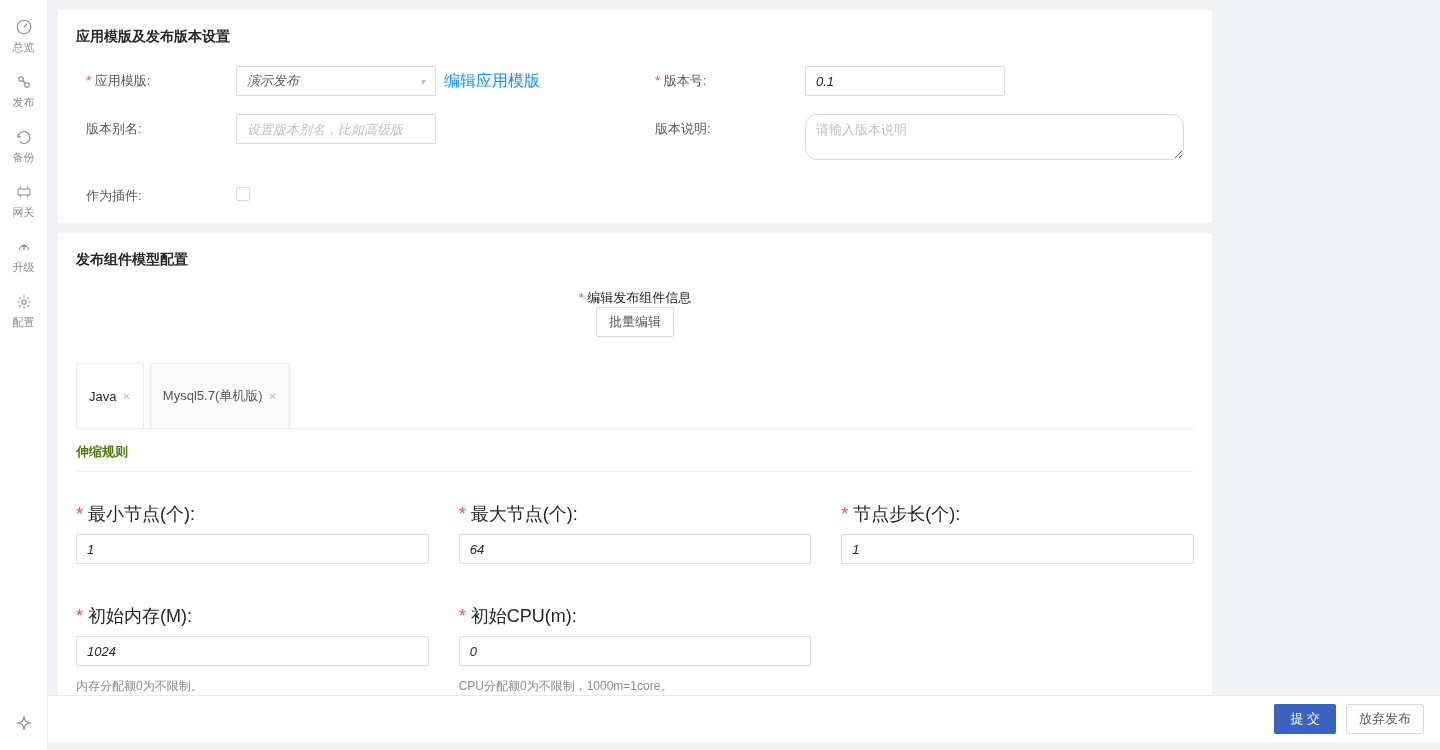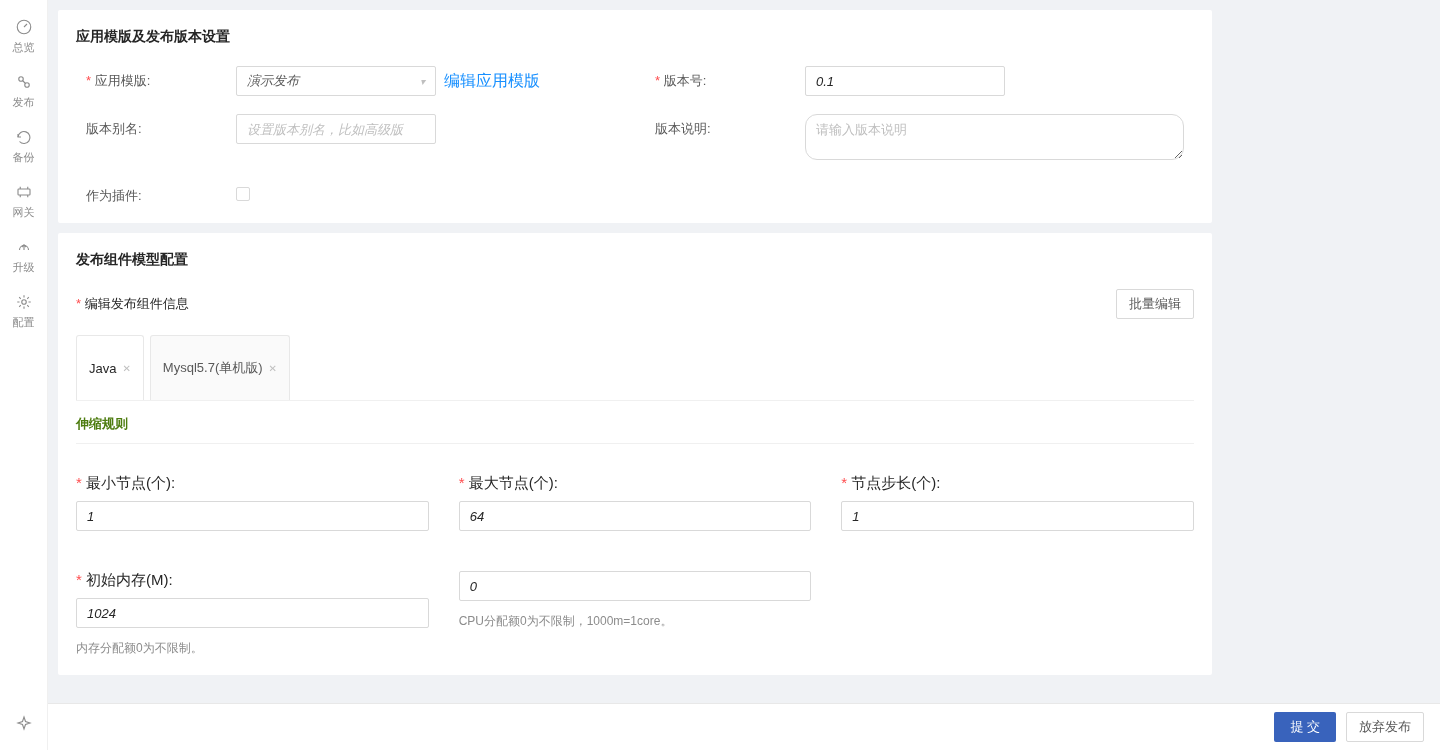--- a/index.html
+++ b/index.html
@@ -20,36 +20,36 @@
 .form-control-wide { flex: 1; max-width: 440px; }
 .input, .select { width: 100%; height: 30px; border: 1px solid #d9d9d9; border-radius: 2px; padding: 0 10px; font-size: 13px; color: #262626; background: #fff; font-style: italic; }
 .input::placeholder { color: #bfbfbf; }
 .select { display: flex; align-items: center; justify-content: space-between; color: #595959; cursor: pointer; }
 .select .arrow { color: #bfbfbf; font-size: 10px; }
 .textarea { width: 100%; min-height: 46px; border: 1px solid #d9d9d9; border-radius: 12px; padding: 6px 10px; font-size: 13px; resize: both; }
 .textarea::placeholder { color: #bfbfbf; }
 .link { color: #1890ff; font-size: 16px; margin-left: 8px; cursor: pointer; line-height: 30px; }
 .checkbox { width: 14px; height: 14px; border: 1px solid #d9d9d9; border-radius: 2px; display: inline-block; }
 
-.sub-header { display: flex; justify-content: space-between; align-items: center; margin-bottom: 16px; }
+.sub-header { display: flex; justify-content: space-between; align-items: center; margin-bottom: 26px; flex-direction: column; }
 .sub-title { font-size: 13px; color: #262626; }
 .btn-outline { border: 1px solid #d9d9d9; background: #fff; padding: 5px 12px; border-radius: 2px; font-size: 13px; color: #595959; cursor: pointer; }
 .tabs { display: flex; gap: 6px; border-bottom: 1px solid #f0f0f0; margin-bottom: 14px; }
 .tab { border: 1px solid #e8e8e8; border-bottom: none; padding: 23px 12px; border-radius: 3px 3px 0 0; font-size: 13px; color: #595959; background: #fafafa; display: flex; align-items: center; gap: 6px; cursor: pointer; }
 .tab.active { background: #fff; color: #262626; }
 .tab .close { color: #bfbfbf; font-size: 10px; cursor: pointer; }
 .section-label { font-size: 13px; font-weight: 600; color: #4d7c0f; margin-bottom: 10px; }
 .divider { border-top: 1px solid #f0f0f0; margin: 10px 0 30px 0; }
 
 .scaling-grid { display: grid; grid-template-columns: 1fr 1fr 1fr; gap: 40px 30px; }
 .field { display: flex; flex-direction: column; gap: 8px; }
-.field-label { font-size: 15px; color: #262626; }
+.field-label { font-size: 18px; color: #262626; }
 .field-hint { font-size: 12px; color: #8c8c8c; margin-top: 4px; }
 
-.footer { position: fixed; bottom: 0; left: 48px; right: 0; background: #fff; border-top: 1px solid #e8e8e8; padding: 8px 16px; display: flex; justify-content: flex-end; gap: 10px; }
+.footer { position: fixed; bottom: 8px; left: 48px; right: 0; background: #fff; border-top: 1px solid #e8e8e8; padding: 8px 16px; display: flex; justify-content: flex-end; gap: 10px; }
 .btn-primary { background: #3963bc; color: #fff; border: none; padding: 6px 16px; border-radius: 2px; font-size: 13px; cursor: pointer; }
 </style>
 </head>
 <body>
 
 <div class="app">
   <nav class="sidebar">
     <div class="sidebar-item">
       <svg viewBox="0 0 24 24">
           <circle cx="12" cy="12" r="9"></circle>
@@ -176,20 +176,21 @@
         <div class="field">
           <label class="field-label req">节点步长(个):</label>
           <input class="input" value="1" style="">
         </div>
         <div class="field">
           <label class="field-label req">初始内存(M):</label>
           <input class="input" value="1024" style="">
           <div class="field-hint">内存分配额0为不限制。</div>
         </div>
         <div class="field">
+          <label class="field-label req">初始CPU(m):</label>
           <input class="input" value="0" style="">
           <div class="field-hint">CPU分配额0为不限制，1000m=1core。</div>
         </div>
       </div>
     </section>
 
   </main>
 
   <footer class="footer">
     <button class="btn-primary">提 交</button>

